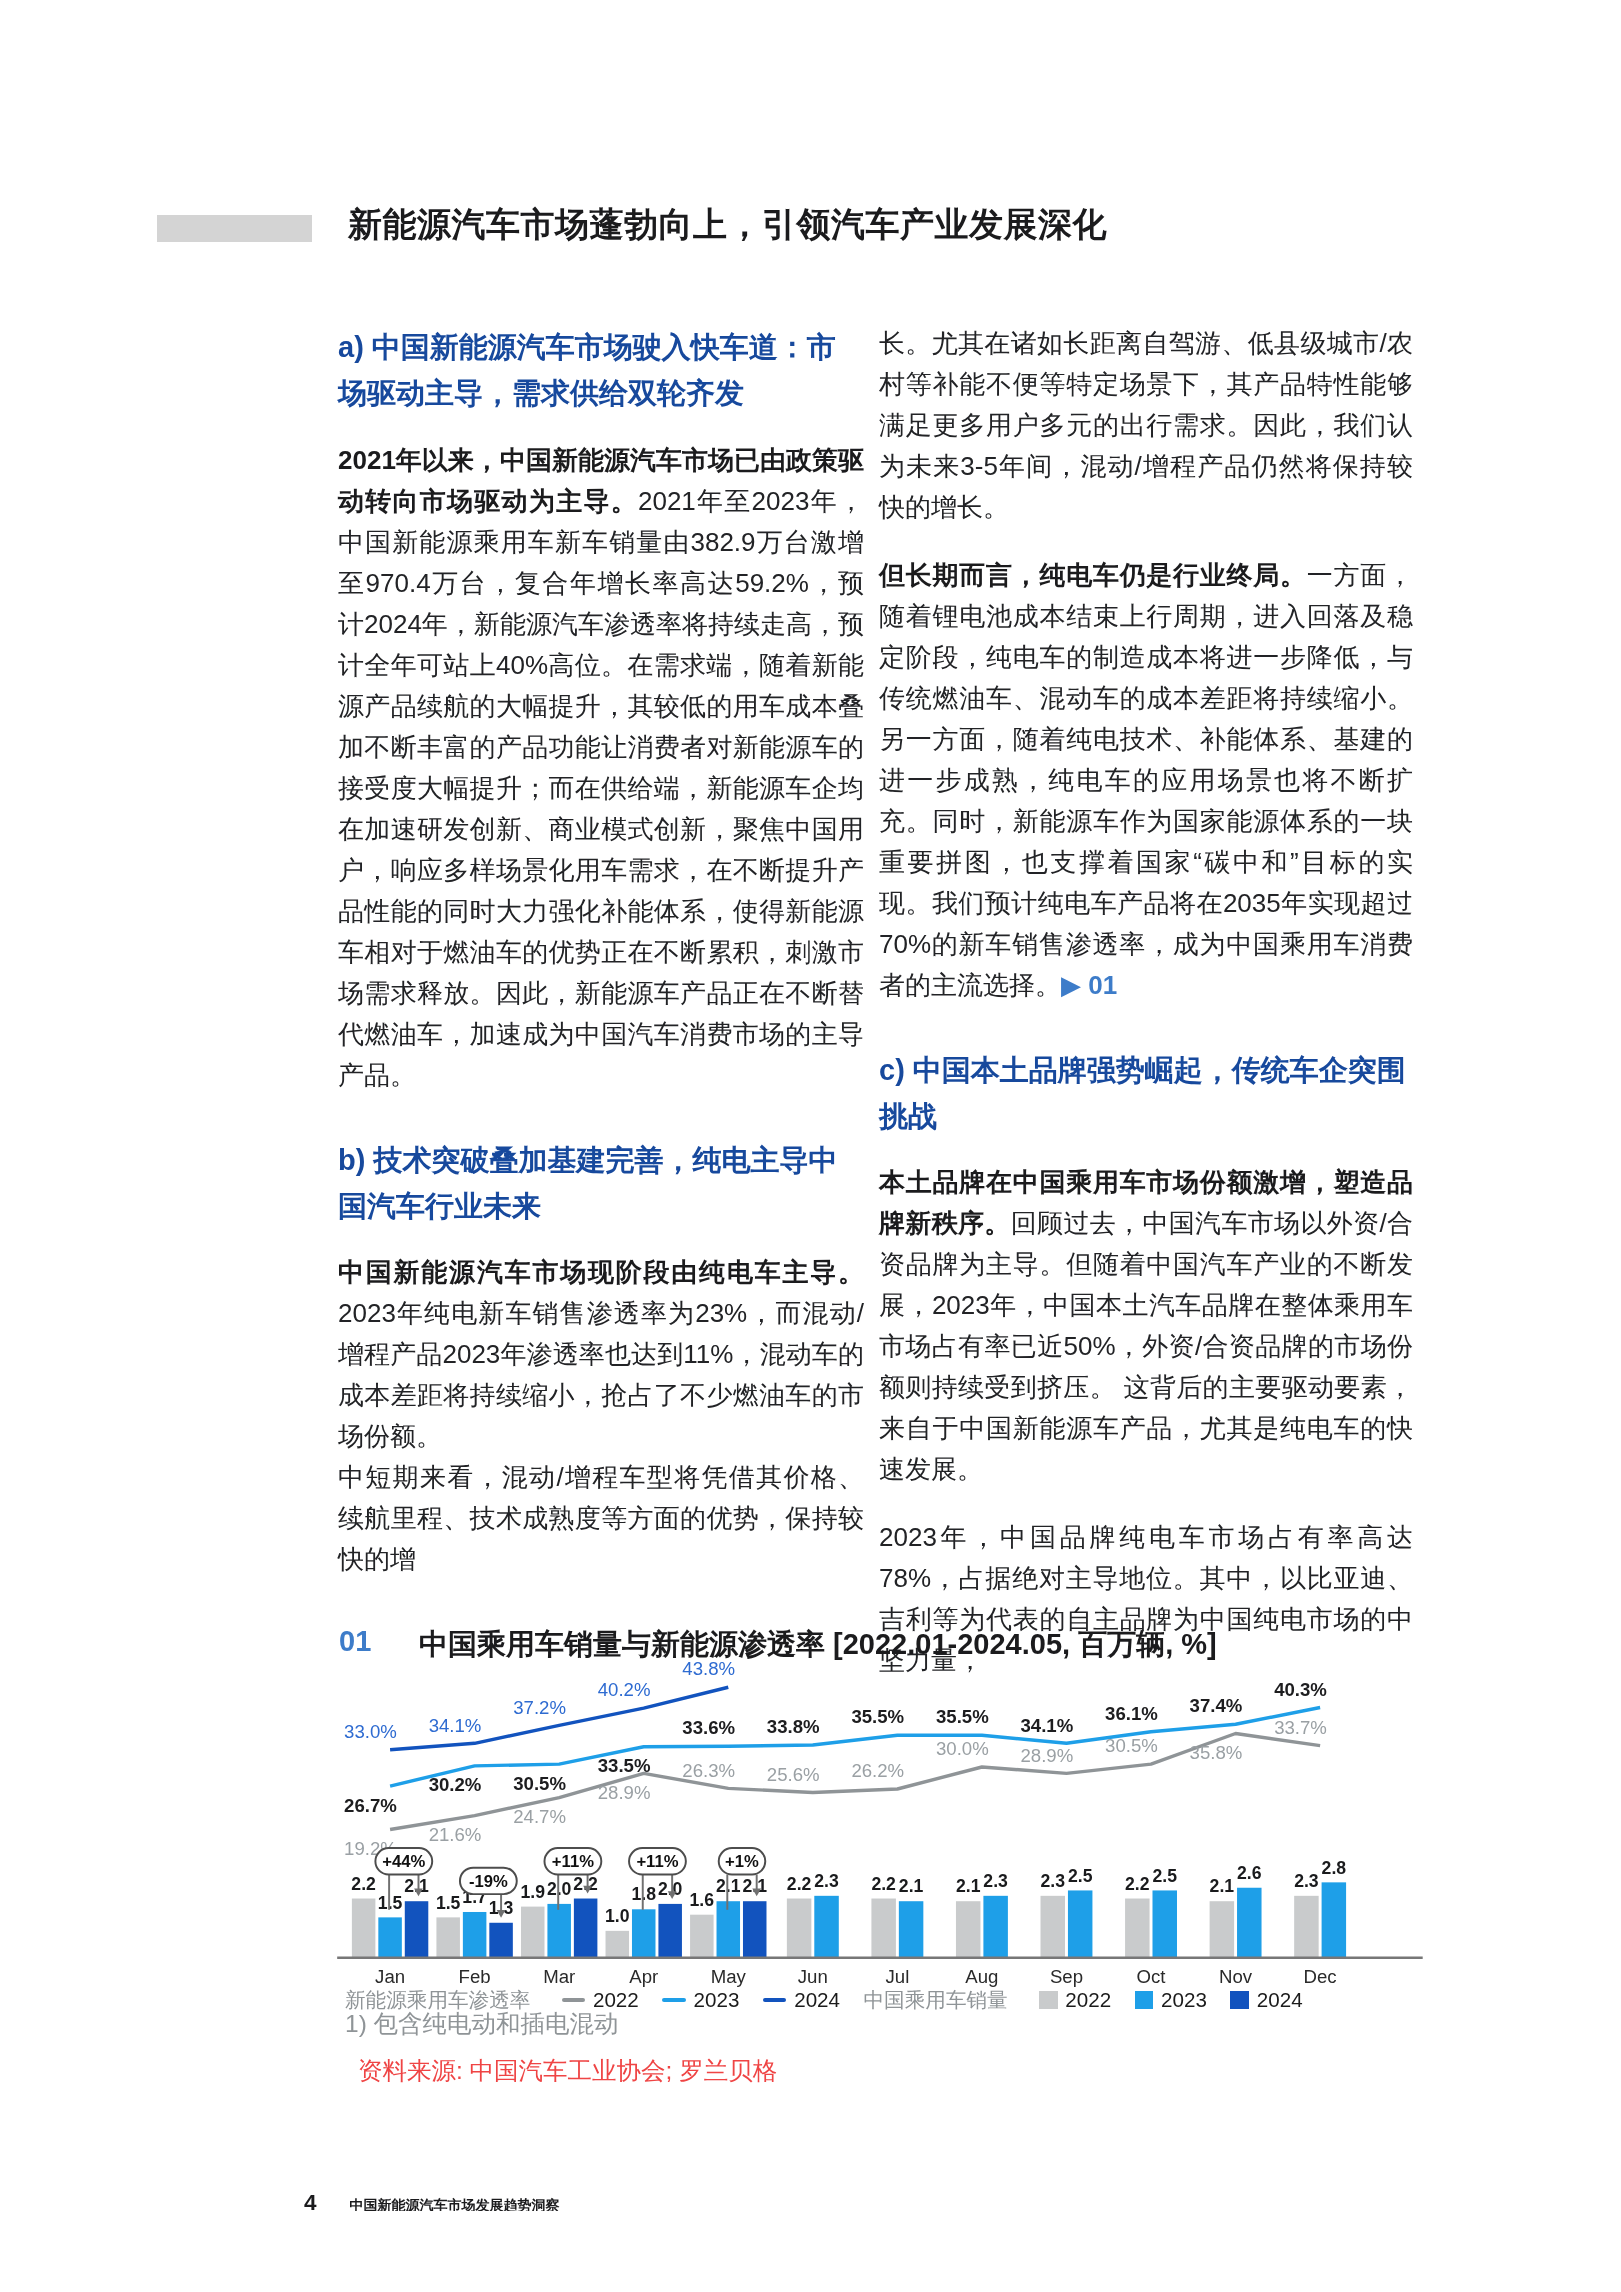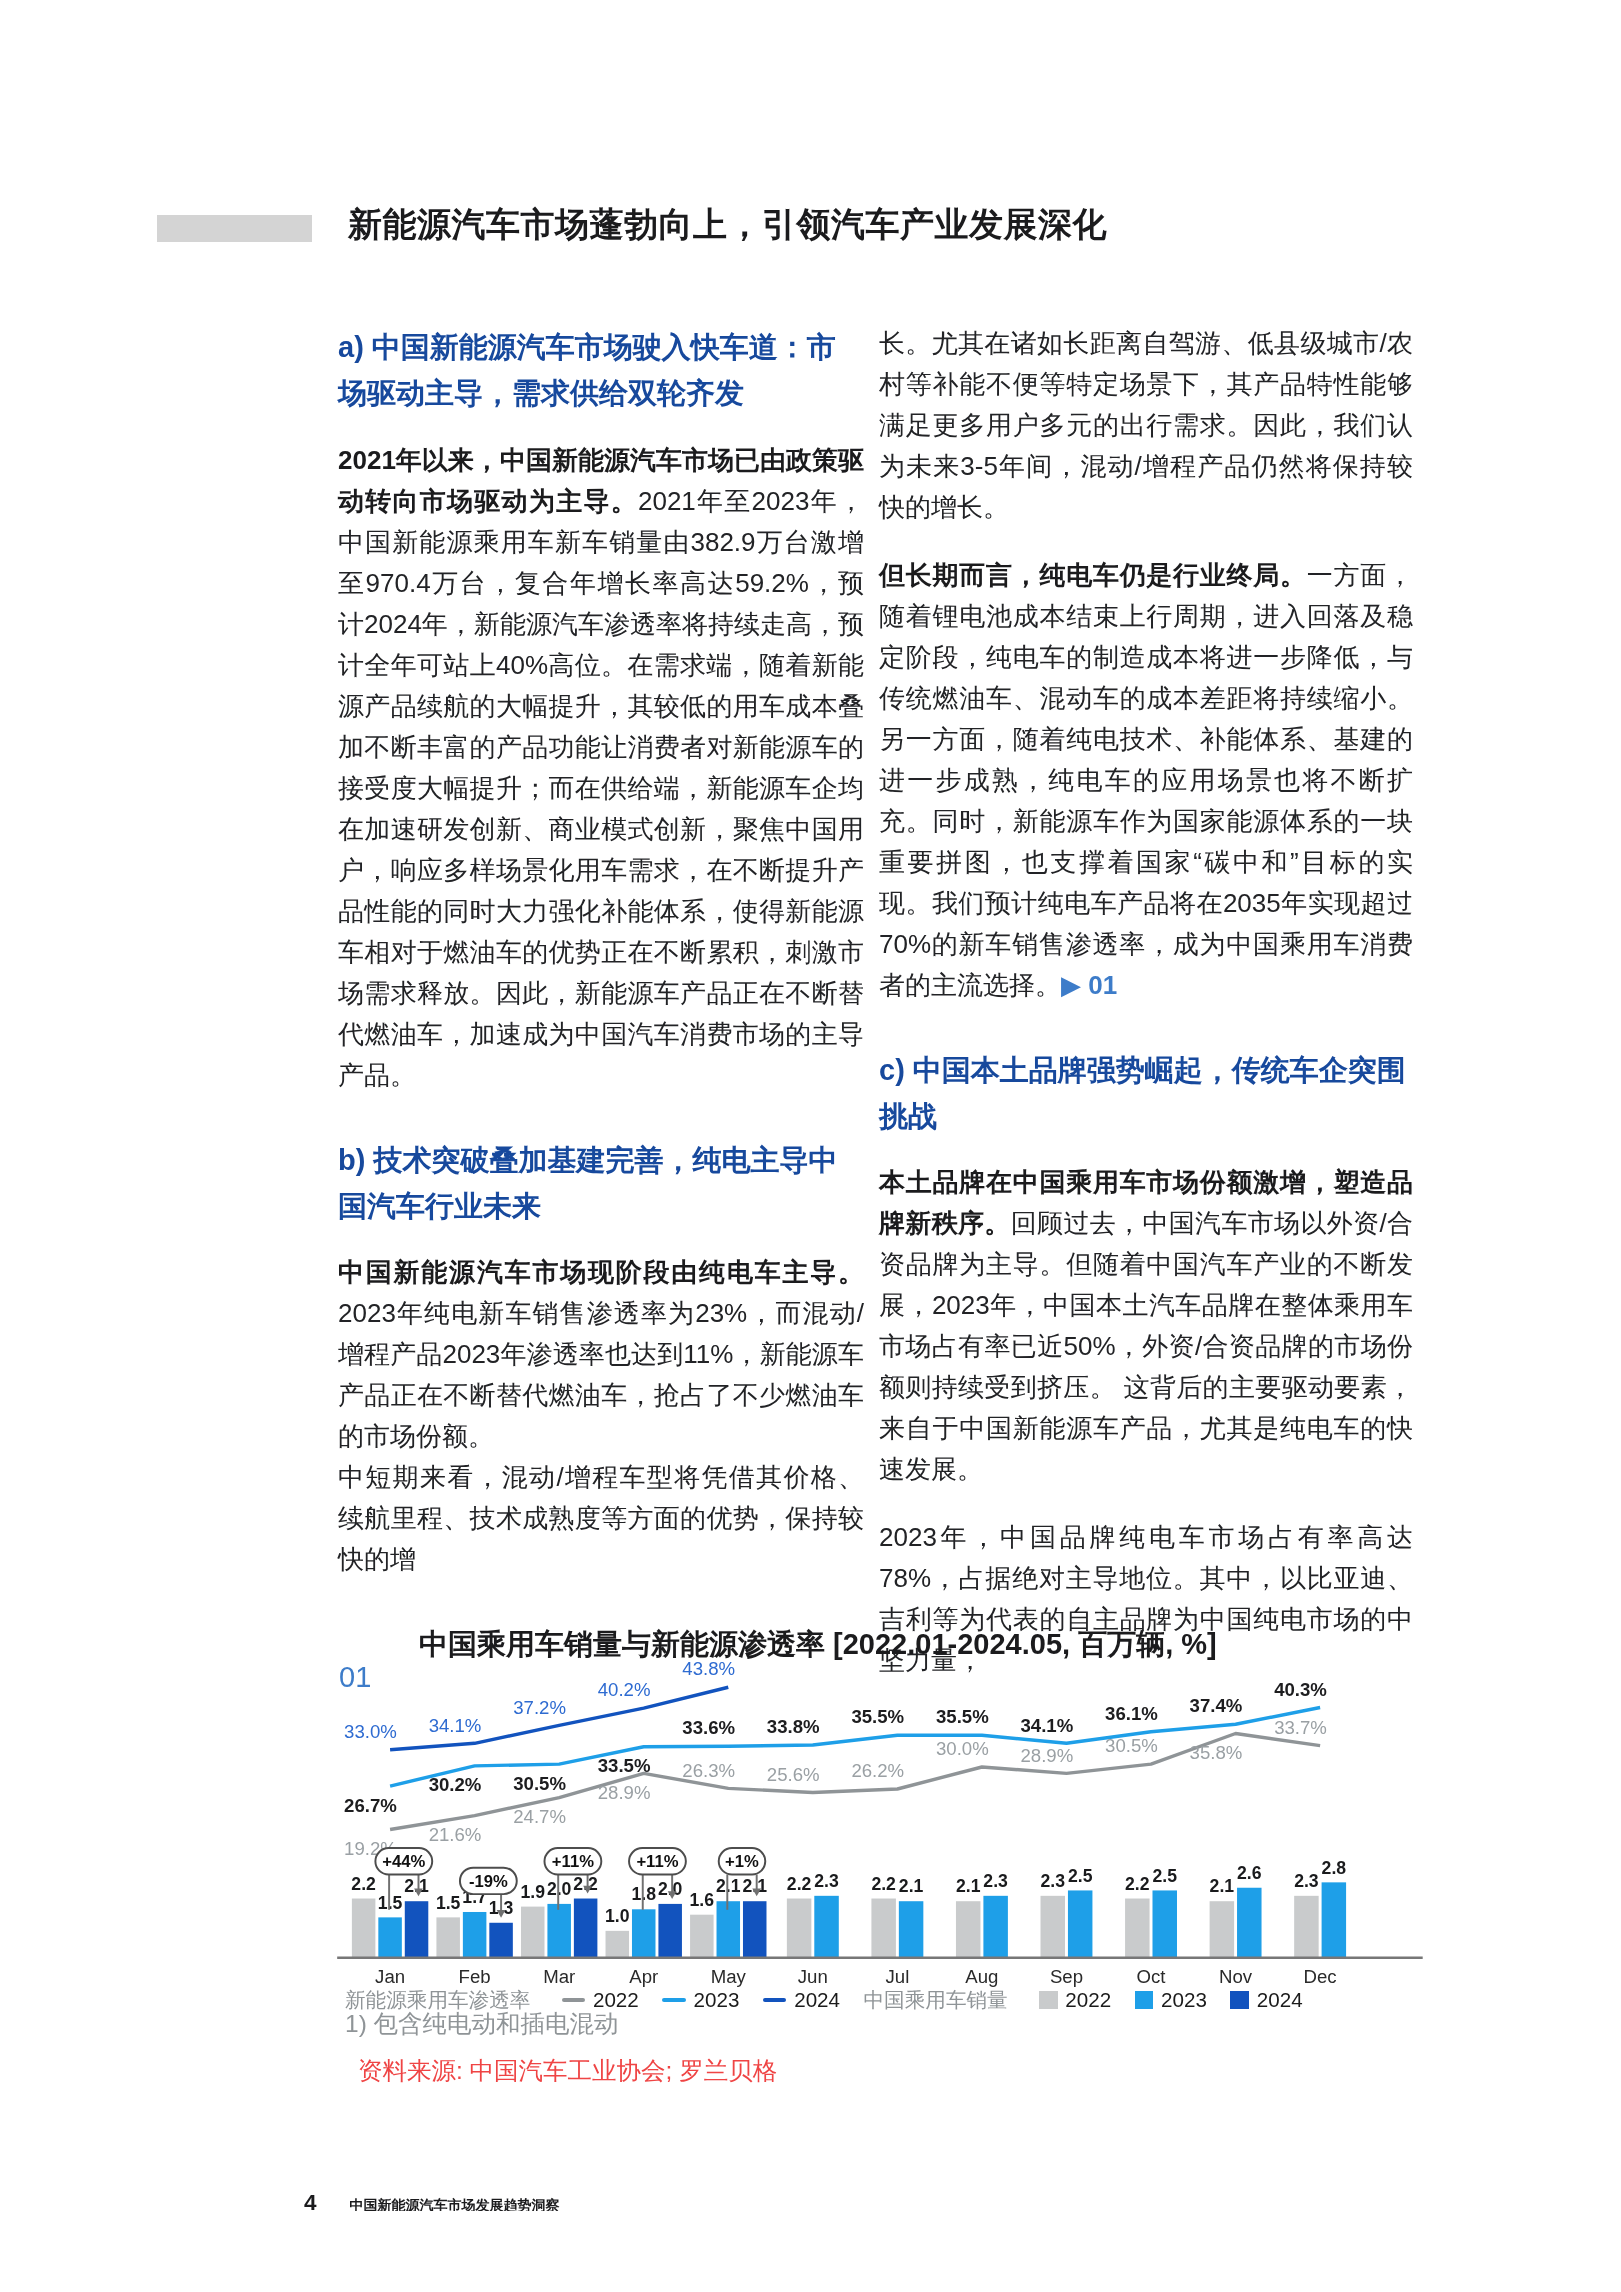--- a/index.html
+++ b/index.html
@@ -8,21 +8,21 @@
   .header-bar{position:absolute;left:157px;top:215px;width:155px;height:26.5px;background:#d4d4d4;}
   .page-title{position:absolute;left:348px;top:202px;font-size:34px;font-weight:bold;color:#1b1b1d;letter-spacing:0.5px;}
   .col{position:absolute;top:323px;}
   .col-left{left:338px;width:526px;}
   .col-right{left:879px;width:534px;}
   h3.heading{font-size:29px;line-height:46px;color:#17499D;font-weight:bold;margin:41px 0 23.5px 0;}
   .col h3.heading:first-child{margin-top:1px;}
   p.para{font-size:26px;line-height:41px;text-align:justify;color:#222326;margin:0 0 26.5px 0;}
   p.para .b{font-weight:bold;color:#1b1b1d;}
   p.para .ref{color:#3D7CC9;font-weight:bold;}
-  .fig-number{position:absolute;left:339px;top:1625px;font-size:29px;font-weight:normal;color:#3D7CC9;margin-top:36px;}
+  .fig-number{position:absolute;left:339px;top:1625px;font-size:29px;font-weight:bold;color:#3D7CC9;}
   .fig-title{position:absolute;left:419px;top:1625px;font-size:29px;font-weight:bold;color:#1b1b1d;text-align:right;}
   .chart-wrap{position:absolute;left:323px;top:1658px;width:1108px;height:338px;}
   .legend{position:absolute;left:345px;top:1986px;width:1088px;display:flex;align-items:center;gap:23.5px;
           font-size:20.6px;color:#1b1b1b;white-space:nowrap;}
   .lg-title{color:#8F9497;margin-right:7.8px;}
   .lg-item{display:flex;align-items:center;gap:7.8px;}
   .lg-dash{display:inline-block;width:23.5px;height:3.9px;border-radius:2px;}
   .lg-sq{display:inline-block;width:18.6px;height:18.6px;}
   .footnote{position:absolute;left:345px;top:2007px;font-size:24.5px;color:#8F9497;margin-top:0;}
   .source{position:absolute;left:358px;top:2054px;font-size:24.5px;color:#ef4444;}
@@ -35,21 +35,21 @@
 
 <div class="page">
 
   <div class="header-bar"></div>
   <div class="page-title">新能源汽车市场蓬勃向上，引领汽车产业发展深化</div>
 
   <div class="col col-left" id="col-left">
       <h3 class="heading">a) 中国新能源汽车市场驶入快车道：市场驱动主导，需求供给双轮齐发</h3>
       <p class="para"><span class="b">2021年以来，中国新能源汽车市场已由政策驱动转向市场驱动为主导。</span><span>2021年至2023年，中国新能源乘用车新车销量由382.9万台激增至970.4万台，复合年增长率高达59.2%，预计2024年，新能源汽车渗透率将持续走高，预计全年可站上40%高位。在需求端，随着新能源产品续航的大幅提升，其较低的用车成本叠加不断丰富的产品功能让消费者对新能源车的接受度大幅提升；而在供给端，新能源车企均在加速研发创新、商业模式创新，聚焦中国用户，响应多样场景化用车需求，在不断提升产品性能的同时大力强化补能体系，使得新能源车相对于燃油车的优势正在不断累积，刺激市场需求释放。因此，新能源车产品正在不断替代燃油车，加速成为中国汽车消费市场的主导产品。</span></p>
       <h3 class="heading">b) 技术突破叠加基建完善，纯电主导中国汽车行业未来</h3>
-      <p class="para"><span class="b">中国新能源汽车市场现阶段由纯电车主导。</span><span>2023年纯电新车销售渗透率为23%，而混动/增程产品2023年渗透率也达到11%，新能源车产品正在不断替代燃油车，抢占了不少燃油车的市场份额。</span><br><span>中短期来看，混动/增程车型将凭借其价格、续航里程、技术成熟度等方面的优势，保持较快的增</span></p>
+      <p class="para"><span class="b">中国新能源汽车市场现阶段由纯电车主导。</span><span>2023年纯电新车销售渗透率为23%，而混动/增程产品2023年渗透率也达到11%，混动车的成本差距将持续缩小，抢占了不少燃油车的市场份额。</span><br><span>中短期来看，混动/增程车型将凭借其价格、续航里程、技术成熟度等方面的优势，保持较快的增</span></p>
     </div>
   <div class="col col-right" id="col-right">
       <p class="para"><span>长。尤其在诸如长距离自驾游、低县级城市/农村等补能不便等特定场景下，其产品特性能够满足更多用户多元的出行需求。因此，我们认为未来3-5年间，混动/增程产品仍然将保持较快的增长。</span></p>
       <p class="para"><span class="b">但长期而言，纯电车仍是行业终局。</span><span>一方面，随着锂电池成本结束上行周期，进入回落及稳定阶段，纯电车的制造成本将进一步降低，与传统燃油车、混动车的成本差距将持续缩小。另一方面，随着纯电技术、补能体系、基建的进一步成熟，纯电车的应用场景也将不断扩充。同时，新能源车作为国家能源体系的一块重要拼图，也支撑着国家“碳中和”目标的实现。我们预计纯电车产品将在2035年实现超过70%的新车销售渗透率，成为中国乘用车消费者的主流选择。</span><span class="ref">▶ 01</span></p>
       <h3 class="heading">c) 中国本土品牌强势崛起，传统车企突围挑战</h3>
       <p class="para"><span class="b">本土品牌在中国乘用车市场份额激增，塑造品牌新秩序。</span><span>回顾过去，中国汽车市场以外资/合资品牌为主导。但随着中国汽车产业的不断发展，2023年，中国本土汽车品牌在整体乘用车市场占有率已近50%，外资/合资品牌的市场份额则持续受到挤压。 这背后的主要驱动要素，来自于中国新能源车产品，尤其是纯电车的快速发展。</span></p>
       <p class="para"><span>2023年，中国品牌纯电车市场占有率高达78%，占据绝对主导地位。其中，以比亚迪、吉利等为代表的自主品牌为中国纯电市场的中坚力量，</span></p>
     </div>
 
   <div class="fig-number">01</div>

